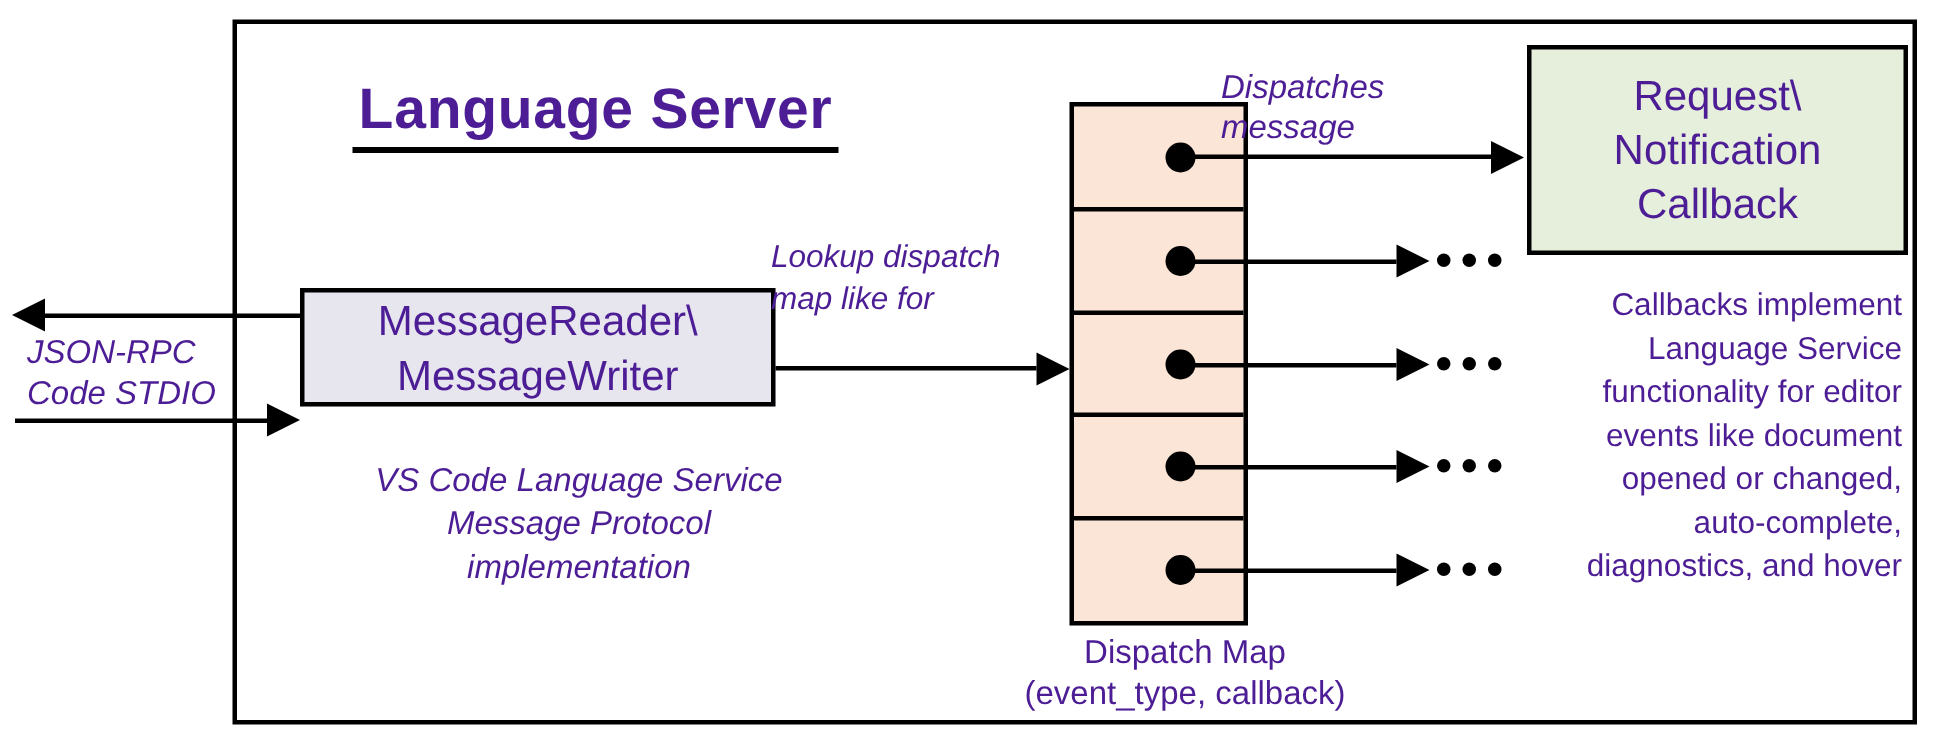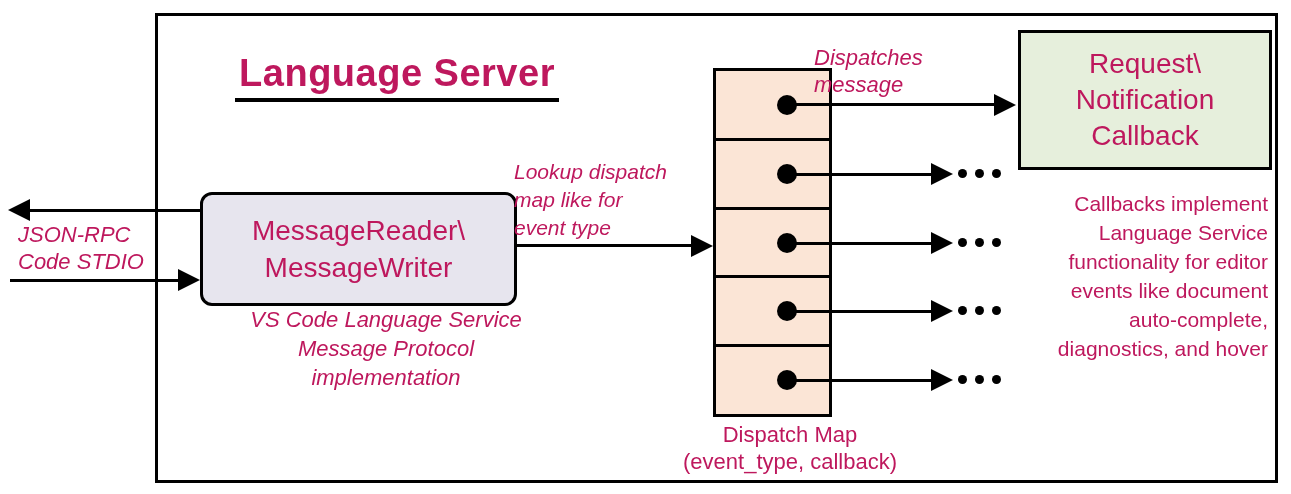--- a/index.html
+++ b/index.html
@@ -1,36 +1,36 @@
 <!DOCTYPE html>
 <html><head>
 <meta charset="utf-8">
 <style>
   html,body{margin:0;padding:0;background:#fff;}
   .canvas{
     position:relative;width:1291px;height:494px;background:#ffffff;
-    font-family:"Liberation Sans", sans-serif;color:#be185d;overflow:hidden;
+    font-family:"Liberation Sans", sans-serif;color:#4c1d95;overflow:hidden;
   }
   .abs{position:absolute;}
   .outer-box{
     left:155px;top:13px;width:1123px;height:470px;
     border:3px solid #000;box-sizing:border-box;background:transparent;
   }
   .title{
     left:217px;top:52px;width:360px;text-align:center;
     font-size:38px;font-weight:700;letter-spacing:0.5px;
   }
   .title span{border-bottom:4px solid #000;padding:0 4px 4px 4px;}
   .node{
     border:3px solid #000;box-sizing:border-box;text-align:center;
     display:flex;flex-direction:column;justify-content:center;align-items:center;
   }
   .reader-box{
-    left:200px;top:192px;width:317px;height:114px;background:#e7e5ee;
-    font-size:28px;line-height:37px;border-radius:12px;
+    left:200px;top:192px;width:317px;height:79px;background:#e7e5ee;
+    font-size:28px;line-height:37px;
   }
   .callback-box{
     left:1018px;top:30px;width:254px;height:140px;background:#e6efdc;
     font-size:28px;line-height:36px;
   }
   .caption{ text-align:center;font-size:22px;line-height:29px; }
   .reader-caption{ left:226px;top:305px;width:320px;font-style:italic; }
   .map-caption{ left:650px;top:421px;width:280px;line-height:27px; }
   .note{
     left:1024px;top:189px;width:244px;text-align:right;
@@ -81,21 +81,20 @@
   <div class="abs caption reader-caption">
     <div>VS Code Language Service</div>
     <div>Message Protocol implementation</div>
   </div>
 
   <div class="abs hline" style="left:517px;top:244px;width:174px;"></div>
   <div class="abs ah-r" style="left:691px;top:235px;"></div>
   <div class="abs lbl lookup-lbl">
     <div>Lookup dispatch</div>
     <div>map like for</div>
-    <div>event type</div>
   </div>
 
   <div class="abs dispatch-map">
     <div class="divider" style="top:67px;"></div>
     <div class="divider" style="top:136px;"></div>
     <div class="divider" style="top:204px;"></div>
     <div class="divider" style="top:273px;"></div>
   </div>
 
   <div class="abs dot" style="left:777px;top:95px;"></div>
@@ -153,17 +152,18 @@
     <div>Request\</div>
     <div>Notification</div>
     <div>Callback</div>
   </div>
 
   <div class="abs note">
     <div>Callbacks implement</div>
     <div>Language Service</div>
     <div>functionality for editor</div>
     <div>events like document</div>
+    <div>opened or changed,</div>
     <div>auto-complete,</div>
     <div>diagnostics, and hover</div>
   </div>
 
 </div>
 
 </body></html>

